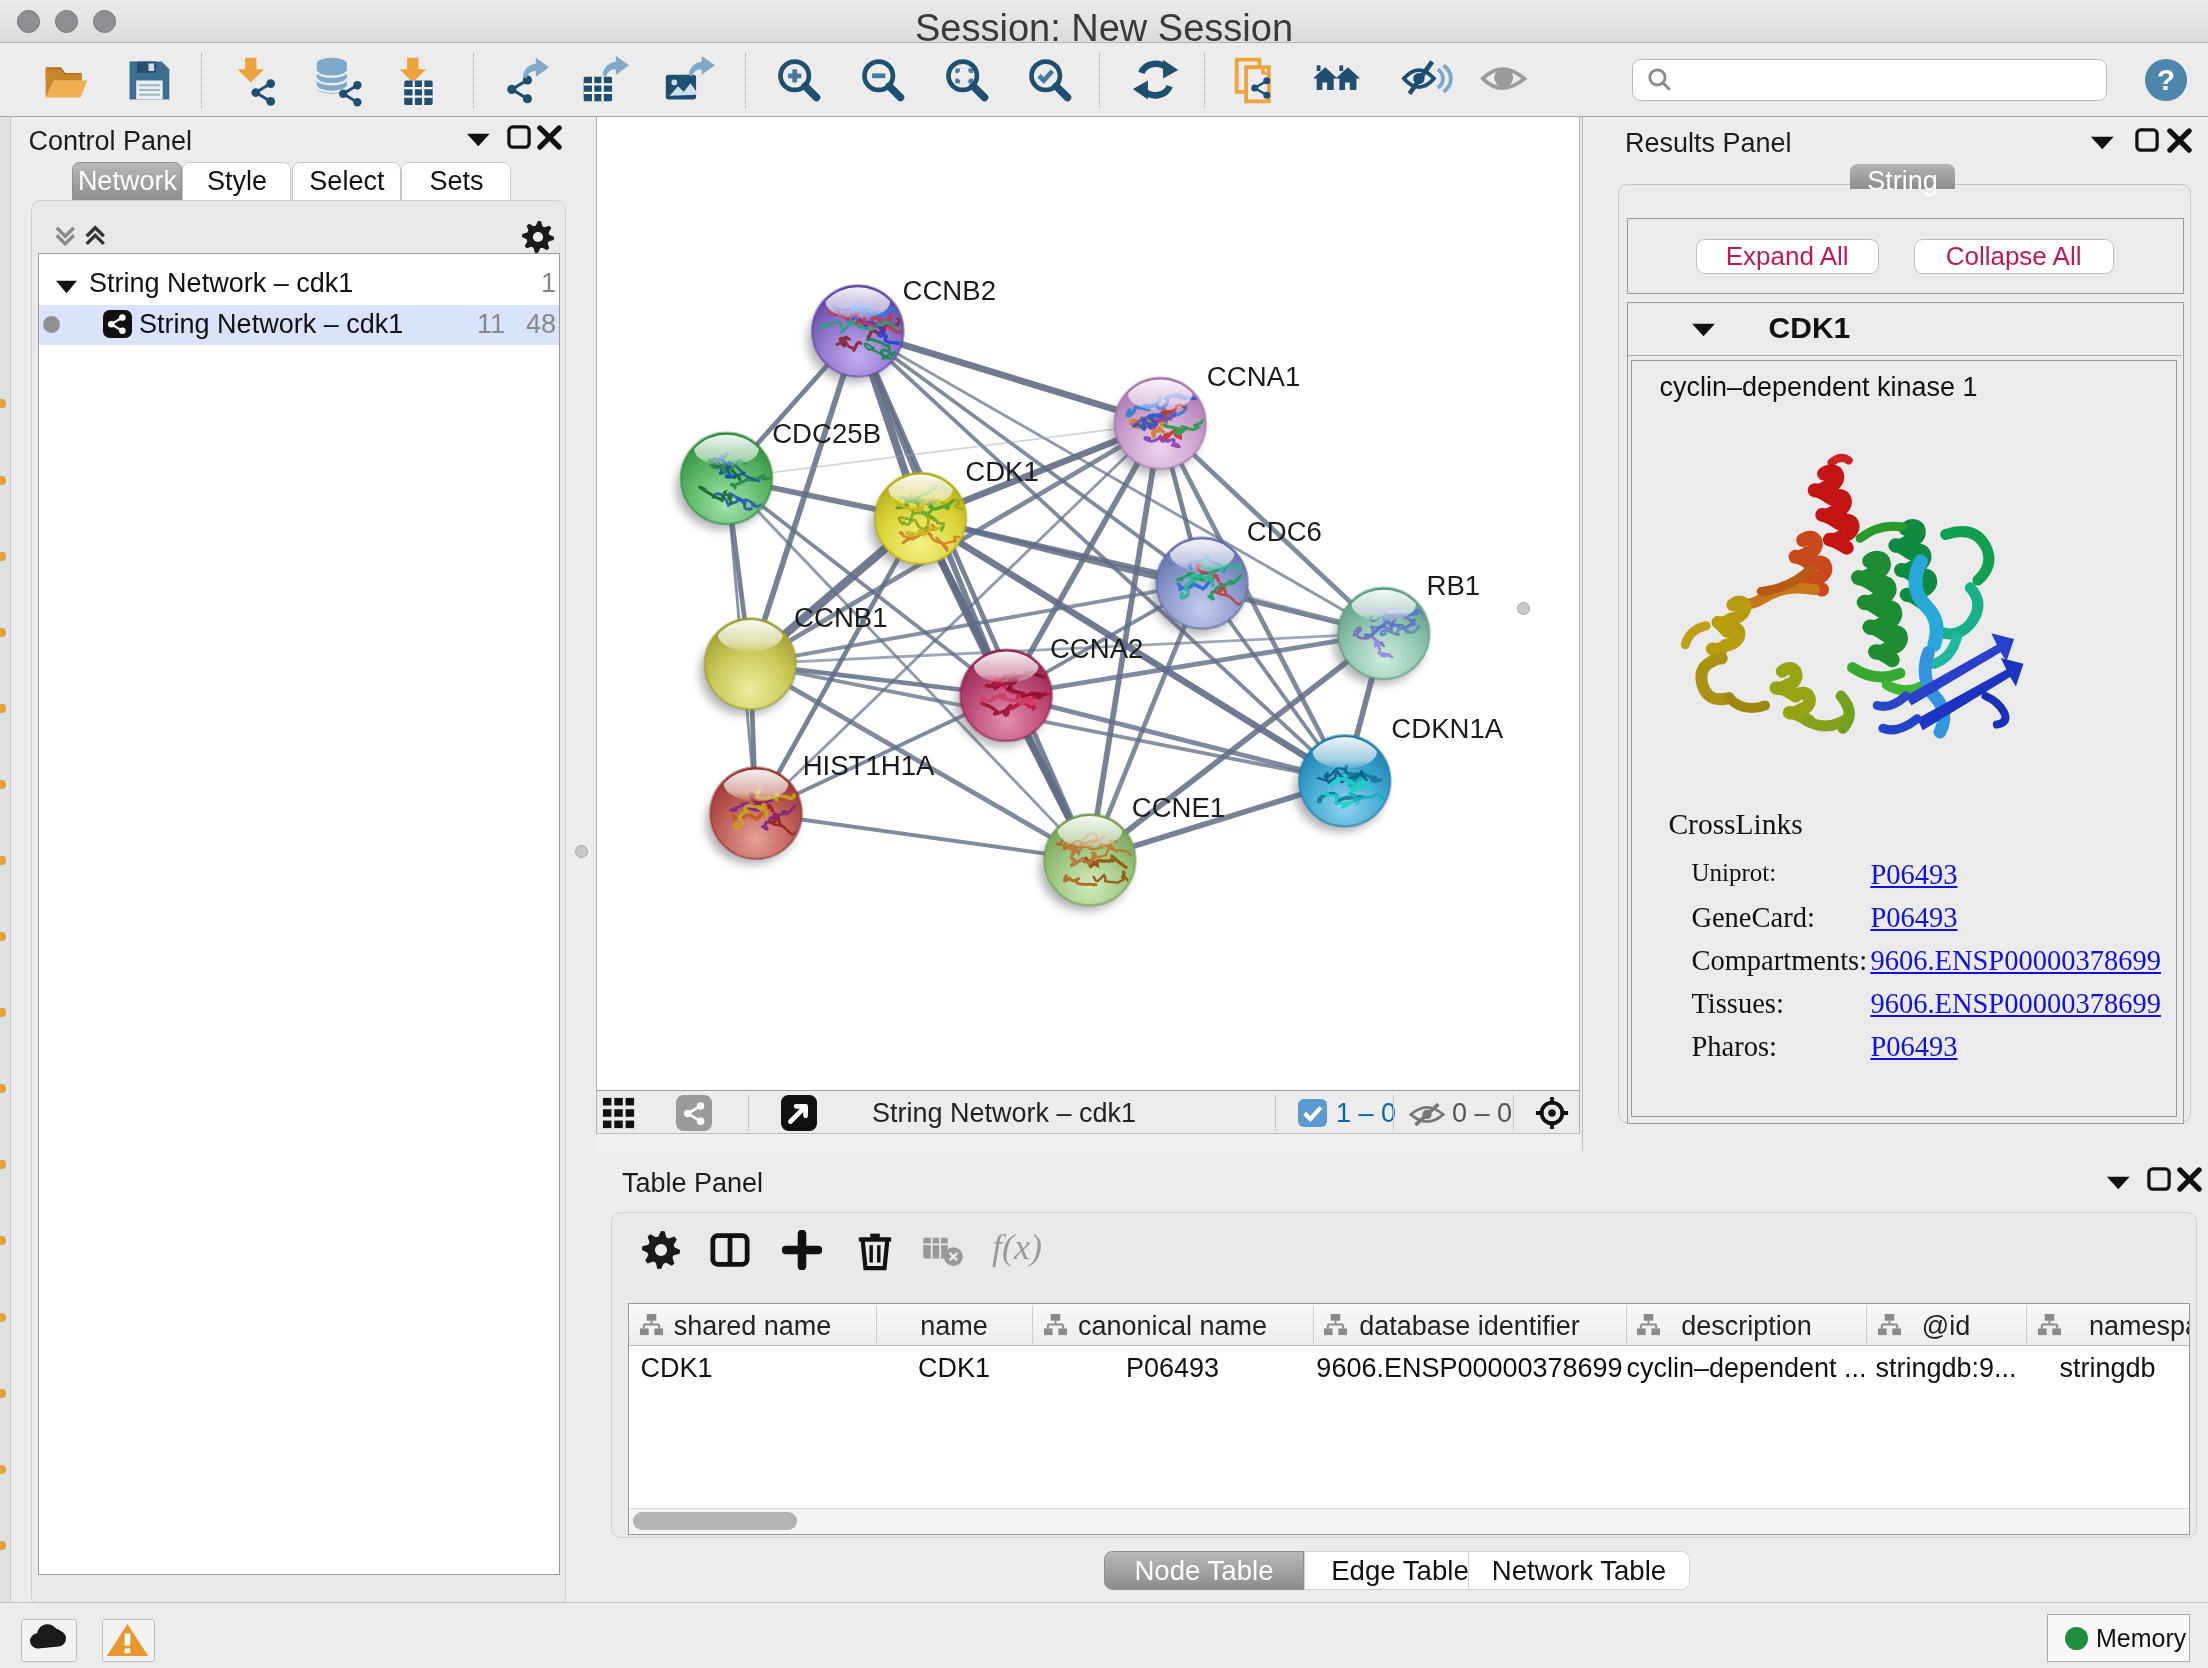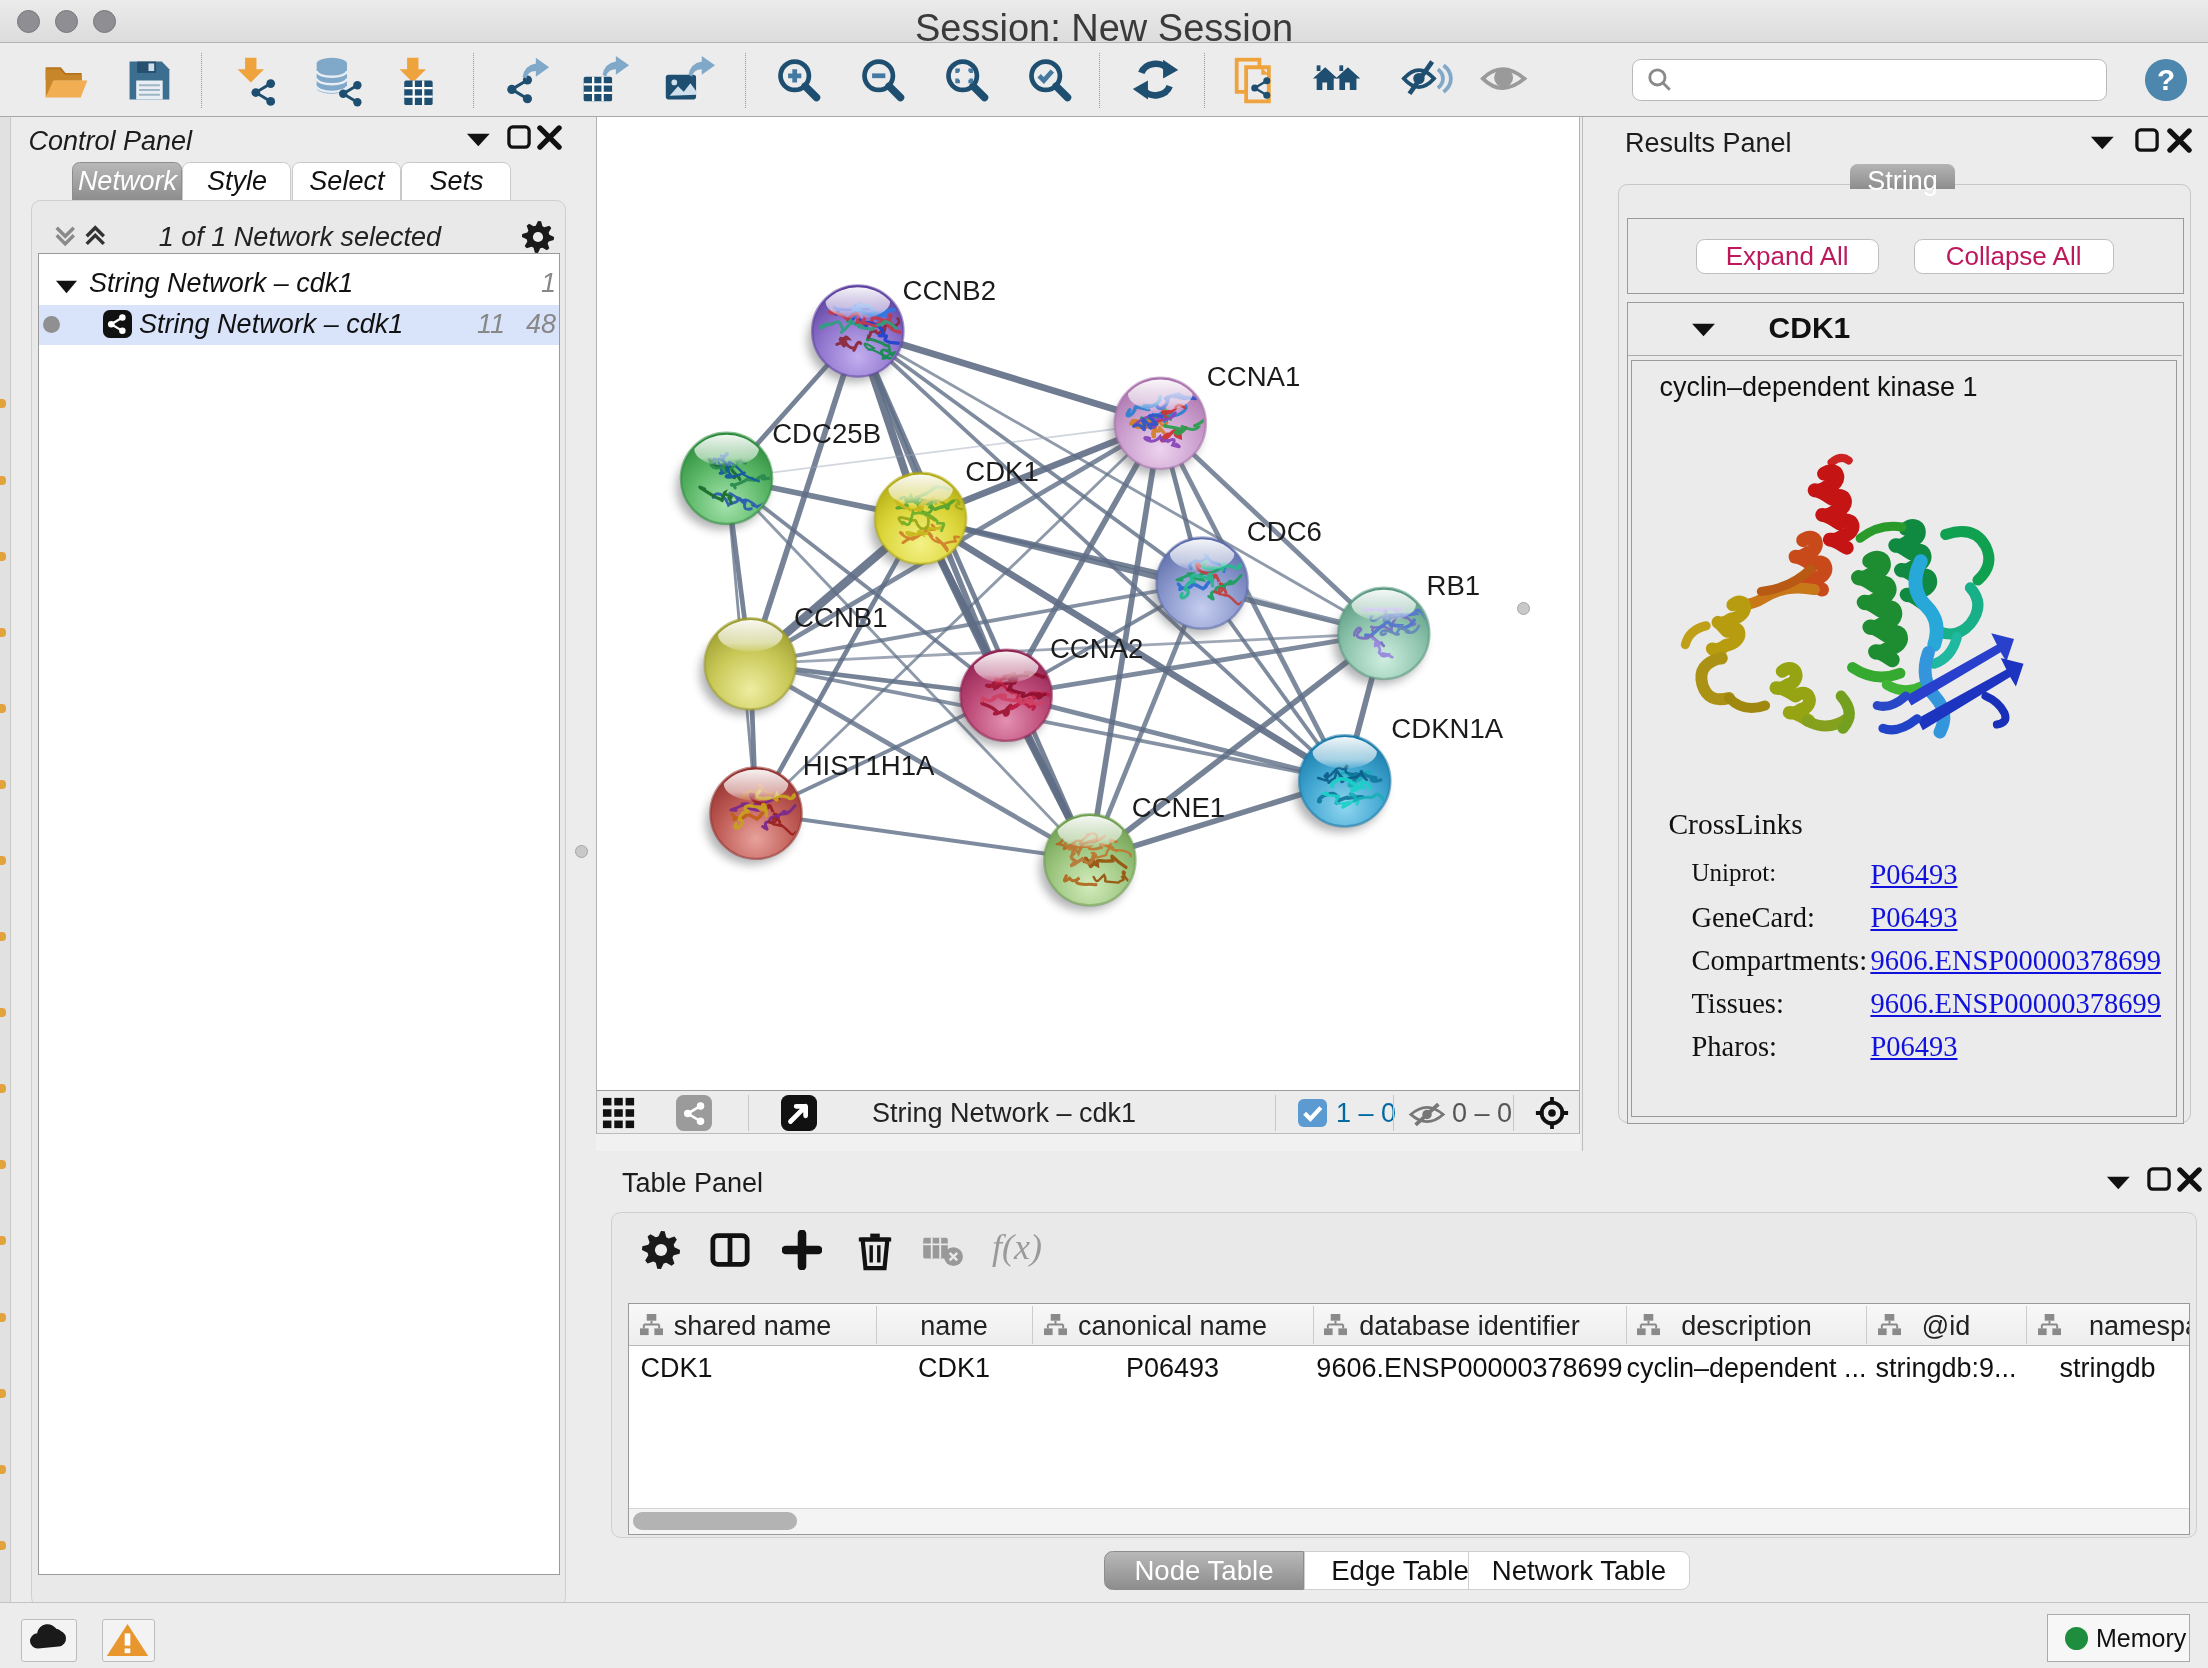--- a/index.html
+++ b/index.html
@@ -3,21 +3,21 @@
 * { margin:0; padding:0; box-sizing:border-box; }
 body { width:2208px; height:1668px; font-family:"Liberation Sans", sans-serif; background:#ececec; position:relative; overflow:hidden; }
 .abs { position:absolute; }
 .titlebar { left:0; top:0; width:2208px; height:43px; background:linear-gradient(#ebebeb,#dcdcdc); border-bottom:1px solid #b3b3b3; }
 .tl { width:23px; height:23px; border-radius:50%; background:#8e8e93; border:1px solid #76767c; top:9.5px; }
 .title { top:6.7px; width:2208px; text-align:center; font-size:38px; color:#3a3a3a; font-weight:500; }
 .toolbar { left:0; top:43px; width:2208px; height:74px; background:#ececec; border-bottom:1.9px solid #a8a8a8; }
 .tsep { top:9.5px; height:55px; width:0; border-left:1.9px dotted #999; }
 .search { left:1632px; top:16px; width:475px; height:42px; background:#fff; border:1.9px solid #b9b9b9; border-radius:8.6px; }
 .leftstrip { left:0; top:117px; width:11.4px; height:1551px; background:#e1e1e1; border-right:1px solid #c9c9c9; }
-.cpanel { left:12.4px; top:117px; width:609px; height:1490px; background:#ececec;font-style:italic; }
+.cpanel { left:12.4px; top:117px; width:609px; height:1490px; background:#ececec; }
 .ptitle { font-size:27px; color:#1c1c1c; }
 .tab { position:absolute; top:0; height:39px; background:#fff; border:1px solid #c9c9c9; font-size:27px; color:#111; text-align:center; line-height:37px; }
 .tabsel { background:linear-gradient(#b8b8b8,#8d8d8d); color:#fff; border-color:#8d8d8d; }
 .cbody { left:19px; top:83px; width:535px; height:1407px; background:#e9e9e9; border:1px solid #cfcfcf; border-radius:9.5px; }
 .netlist { position:absolute; left:5.7px; top:52px; width:522px; height:1322px; background:#fff; border:1px solid #9a9a9a; }
 .canvas { left:596px; top:117px; width:984px; height:975px; background:#fff; border-left:1.9px solid #b2b2b2; border-right:1.9px solid #b2b2b2; }
 .netbar { left:596px; top:1090px; width:984px; height:44px; background:#ececec; border:1.9px solid #b2b2b2; border-top:1.9px solid #9e9e9e; border-bottom:1px solid #bbb; }
 .nbsep { top:3.8px; height:36px; width:0; border-left:1.9px solid #c6c6c6; position:absolute; }
 .divstrip { left:596px; top:1134px; width:984px; height:17px; background:#f1f1f1; }
 .rpanel { left:1582px; top:117px; width:627px; height:1034px; background:#ececec; border-left:1px solid #bdbdbd; }
@@ -215,21 +215,20 @@
             <path d="M6,6 l9,9 l9,-9"></path>
             <path d="M6,14 l9,9 l9,-9"></path>
           </g>
         </svg></div>
       <div class="abs" style="left:49px;top:21px"><svg width="28.5" height="28.5" viewBox="0 0 30 30" xmlns="http://www.w3.org/2000/svg" style="">
           <g fill="none" stroke="#333" stroke-width="3.6">
             <path d="M6,15 l9,-9 l9,9"></path>
             <path d="M6,23 l9,-9 l9,9"></path>
           </g>
         </svg></div>
-      <div class="abs" style="left:0;top:21px;width:535px;text-align:center;font-size:27px;color:#222">1 of 1 Network selected</div>
       <div class="abs" style="left:489px;top:19px"><svg width="34" height="34" viewBox="0 0 36 36" xmlns="http://www.w3.org/2000/svg" style="">
           <polygon points="35.0,18.0 34.7,21.3 29.3,22.7 28.2,24.8 30.0,30.0 27.4,32.1 22.7,29.3 20.4,30.0 18.0,35.0 14.7,34.7 13.3,29.3 11.2,28.2 6.0,30.0 3.9,27.4 6.7,22.7 6.0,20.4 1.0,18.0 1.3,14.7 6.7,13.3 7.8,11.2 6.0,6.0 8.6,3.9 13.3,6.7 15.6,6.0 18.0,1.0 21.3,1.3 22.7,6.7 24.8,7.8 30.0,6.0 32.1,8.6 29.3,13.3 30.0,15.6" fill="#1a1a1a"></polygon>
           <circle cx="18" cy="18" r="5.4" fill="#ececec"></circle>
         </svg></div>
       <div class="netlist">
         <div class="abs" style="left:15px;top:23px"><svg width="25" height="21" viewBox="0 0 26 22" xmlns="http://www.w3.org/2000/svg" style="">
             <path d="M2,4 h22 l-11,13 z" fill="#111"></path>
           </svg></div>
         <div class="abs" style="left:50px;top:14.3px;font-size:27px;color:#111">String Network – cdk1</div>
         <div class="abs" style="left:502px;top:14.3px;font-size:27px;color:#888">1</div>

